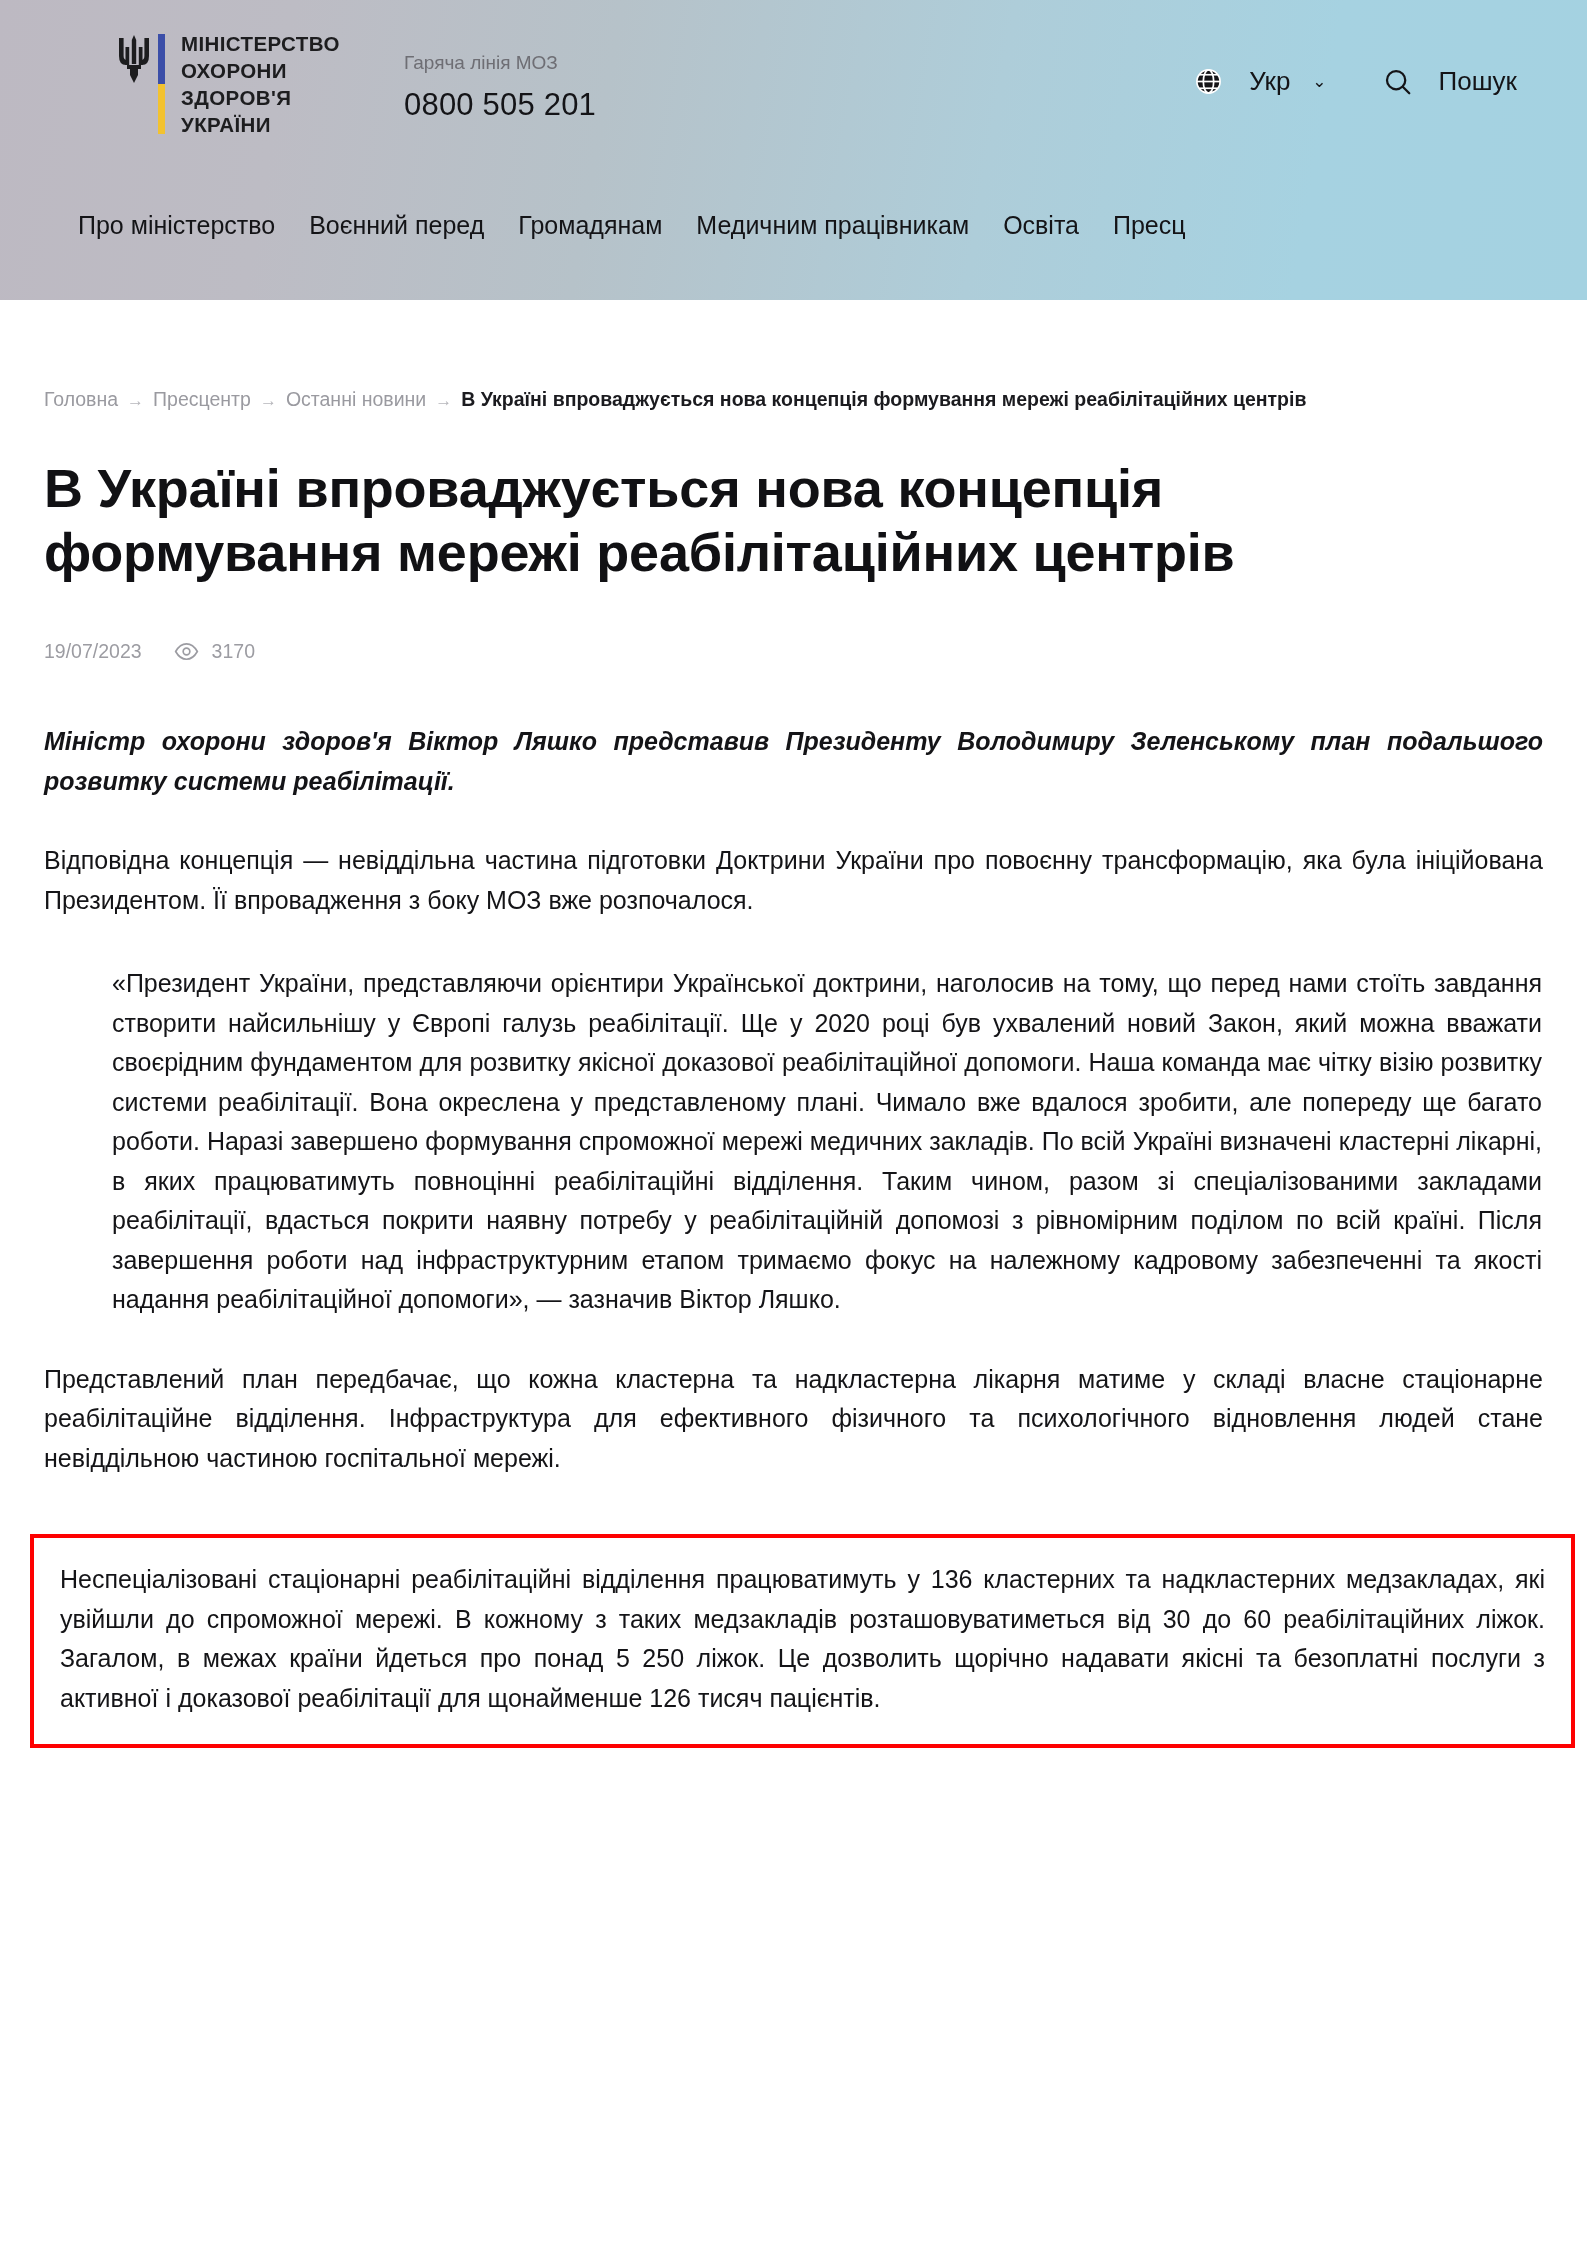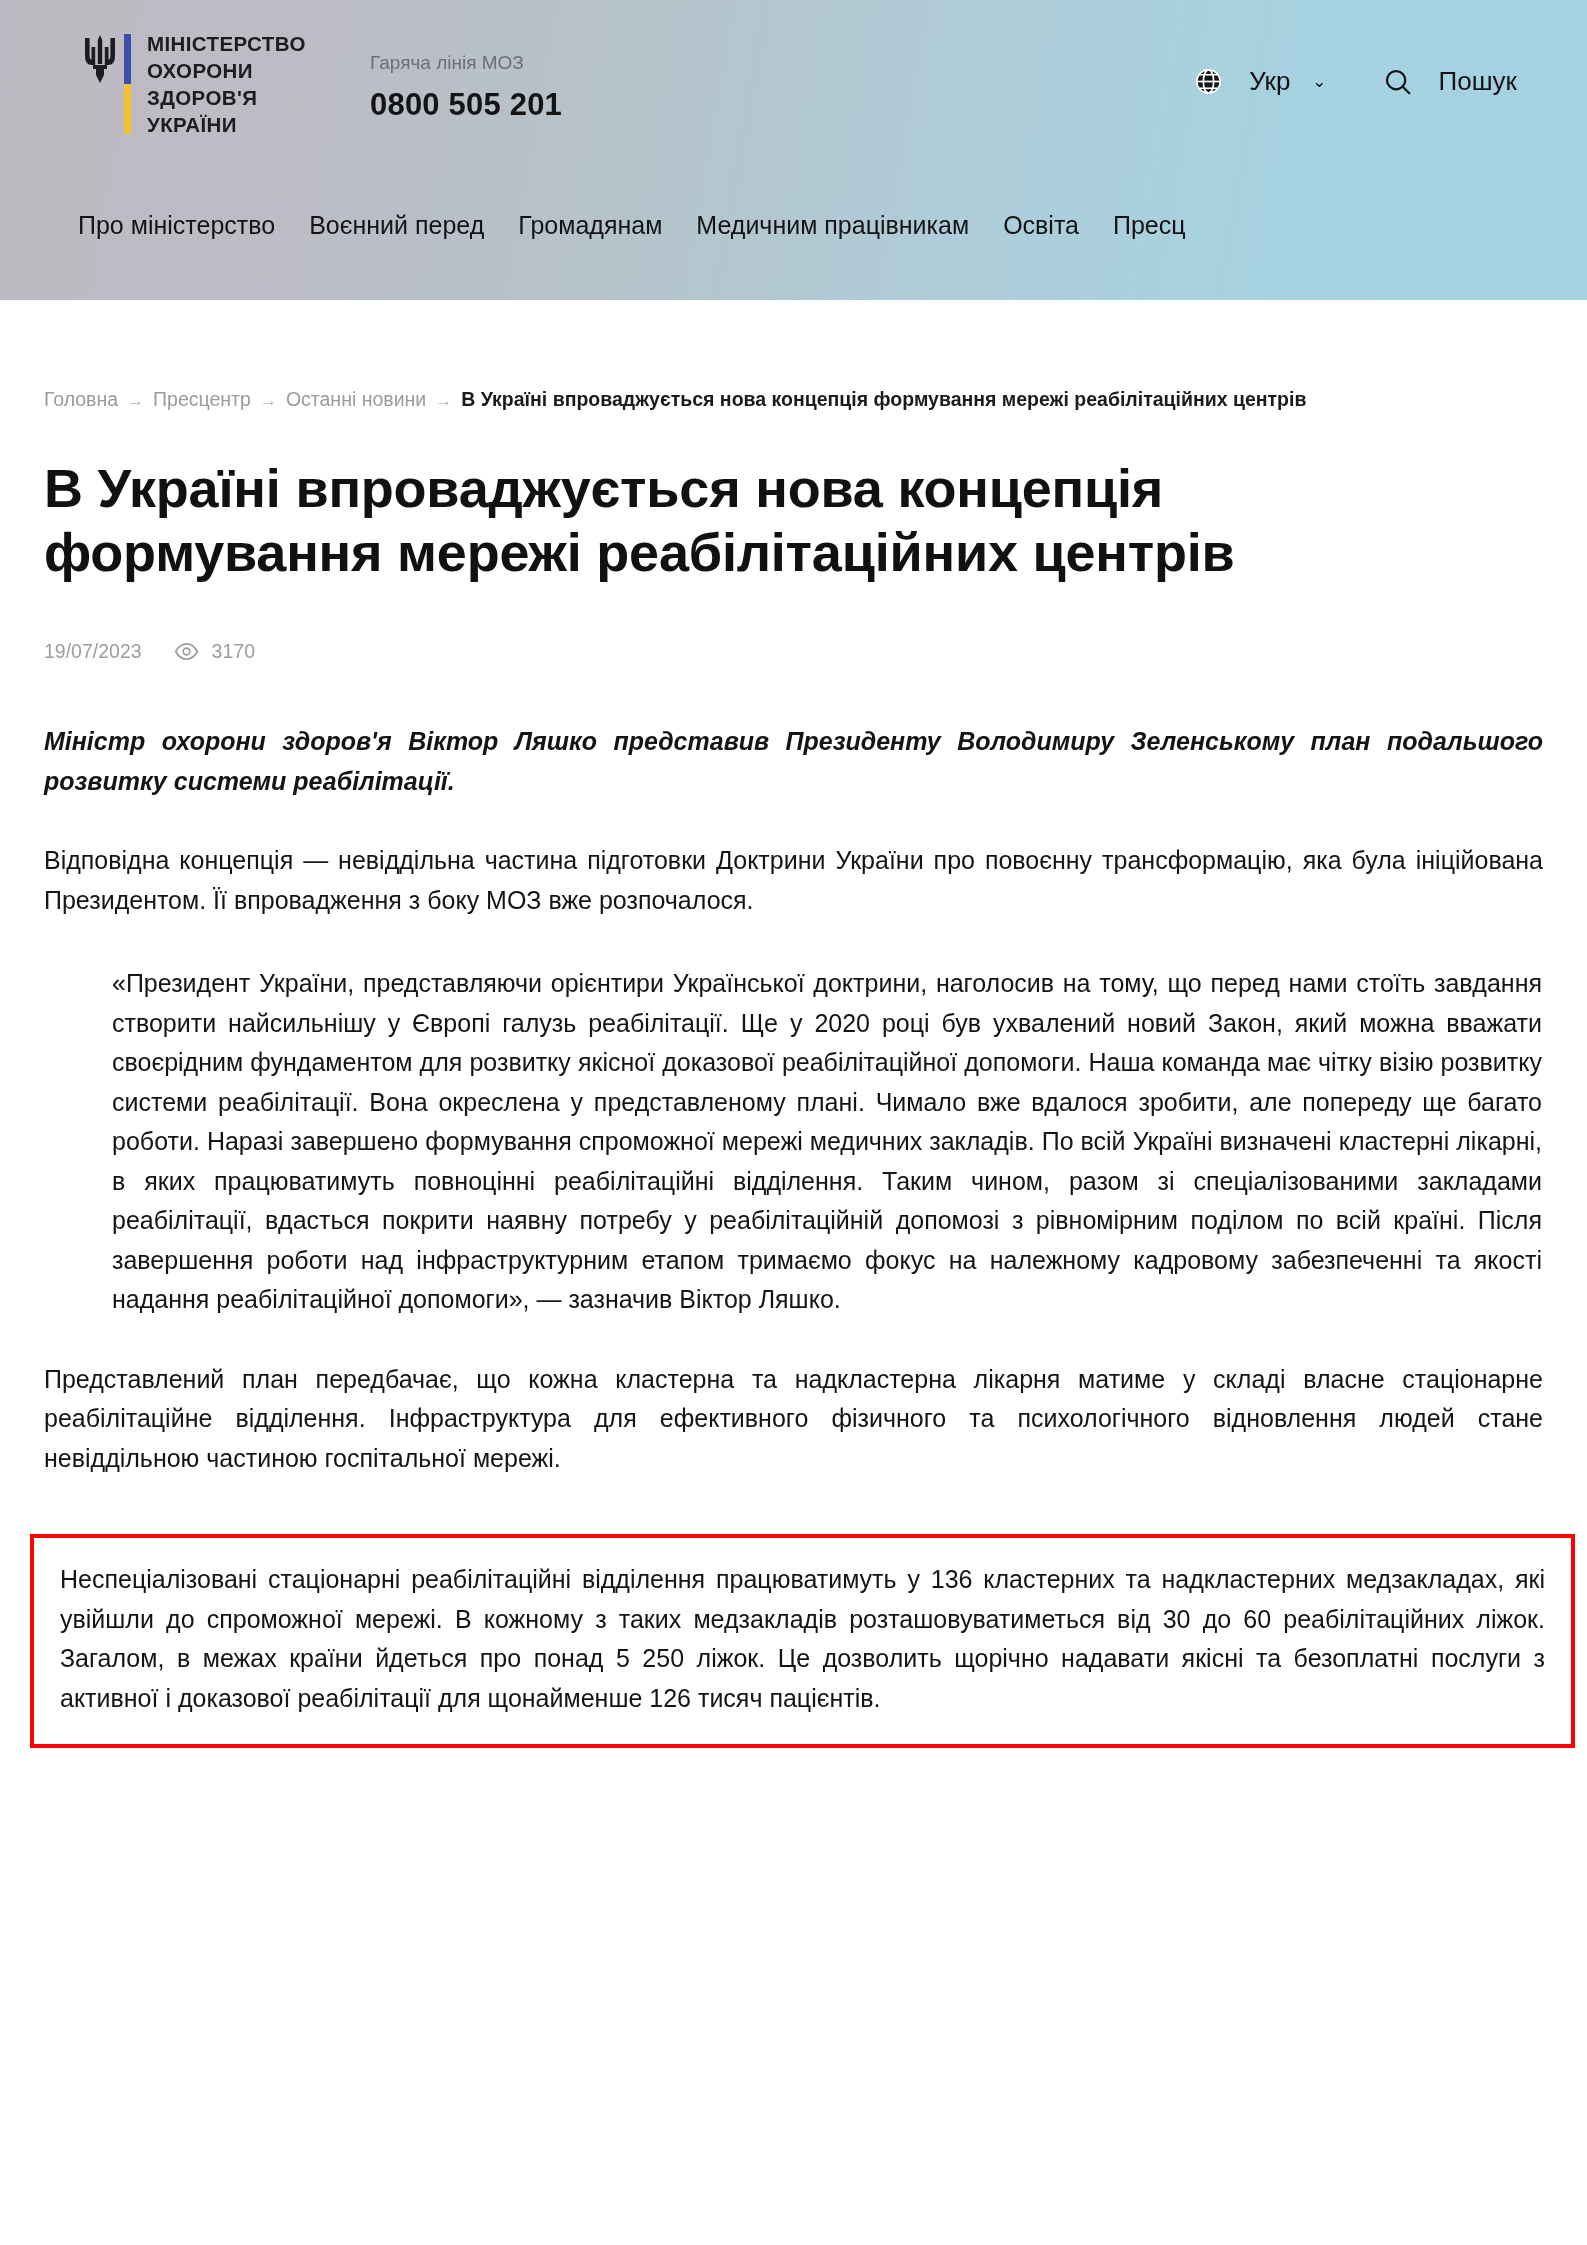--- a/index.html
+++ b/index.html
@@ -13,20 +13,21 @@
     overflow: hidden;
   }
 
   
   .site-header {
     position: relative;
     width: 1587px;
     height: 300px;
     background: linear-gradient(100deg, #bdb9c2 0%, #bdbcc4 18%, #b6c2c9 38%, #aecdd9 62%, #a6d2e1 82%, #a4d2e1 100%);
     overflow: hidden;
+    padding-left: 34px;
   }
 
   .header-top {
     position: relative;
     height: 190px;
   }
 
   
   .logo-block {
     position: absolute;
@@ -71,21 +72,21 @@
     text-align: left;
   }
   .hotline-label {
     font-size: 19px;
     color: #6e6e74;
     line-height: 1.4;
     margin-bottom: 10px;
   }
   .hotline-number {
     font-size: 31px;
-    font-weight: 700;
+    font-weight: 400;
     color: #141417;
     letter-spacing: 0.2px;
   }
 
   
   .header-tools {
     position: absolute;
     right: 70px;
     top: 66px;
     display: flex;

